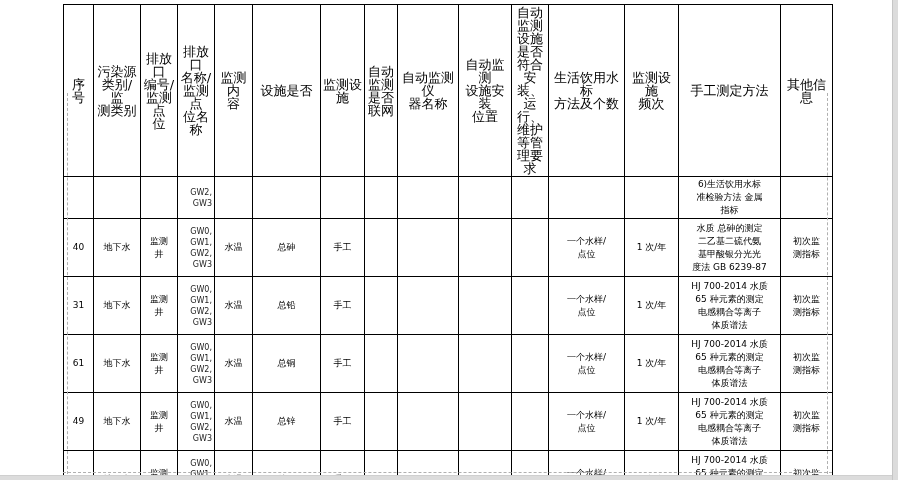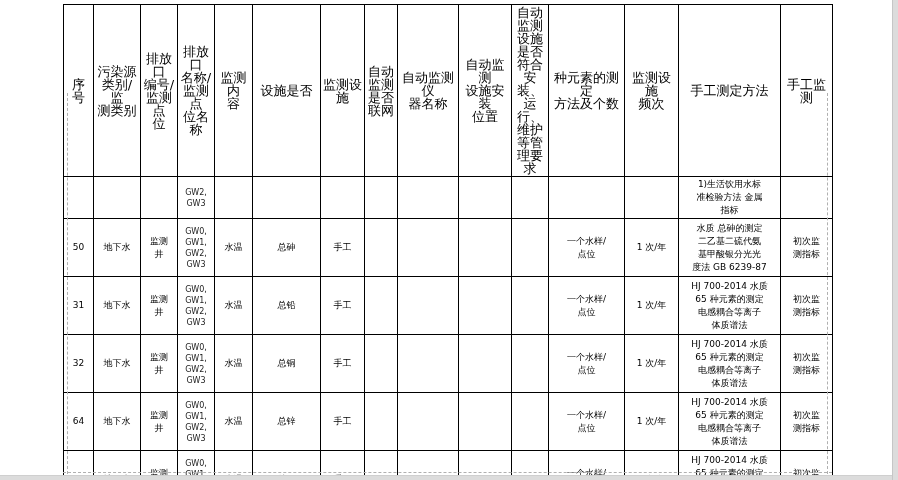--- a/index.html
+++ b/index.html
@@ -17,21 +17,21 @@
   }
   th,td{
     border:1px solid #000;
     text-align:center;vertical-align:middle;
     padding:1px 2px;overflow:hidden;
     white-space:pre-line;word-break:break-all;
     font-weight:normal;
   }
   th{font-size:13px;line-height:13px;}
   td{font-size:9px;line-height:13px;}
-  td.gw{font-size:8px;line-height:11px;color:#222;}
+  td.gw{font-size:8px;line-height:11px;color:#222;text-align:right;}
   .pb-v{position:absolute;width:0;border-left:1px dashed #b0b0b0;z-index:2;}
   .pb-h{position:absolute;height:0;border-top:1px dashed #b0b0b0;z-index:2;}
   #scrollbar-right{
     position:absolute;right:0;top:0;width:5px;height:480px;
     background:#dcdcdc;border-left:1px solid #c6c6c6;z-index:3;
   }
   #strip-bottom{
     position:absolute;left:0;top:475px;width:898px;height:5px;
     background:#dcdcdc;border-top:1px solid #cfcfcf;z-index:3;
   }
@@ -85,51 +85,51 @@
 器名称</th>
           <th>自动监测
 设施安装
 位置</th>
           <th>自动监测
 设施是否
 符合安
 装、运行、
 维护等管
 理要求</th>
-          <th>种元素的测定
+          <th>生活饮用水标
 方法及个数</th>
           <th>监测设施
 频次</th>
           <th>手工测定方法</th>
-          <th>手工监测</th>
+          <th>其他信息</th>
         </tr>
     </thead>
     <tbody id="body-rows">
         <tr style="height: 42px;">
           <td></td>
           <td></td>
           <td></td>
           <td class="gw">GW2,
 GW3</td>
           <td></td>
           <td></td>
           <td></td>
           <td></td>
           <td></td>
           <td></td>
           <td></td>
           <td></td>
           <td></td>
-          <td>1)生活饮用水标
+          <td>6)生活饮用水标
 准检验方法 金属
 指标</td>
           <td></td>
         </tr>
         <tr style="height: 58px;">
-          <td>50</td>
+          <td>40</td>
           <td>地下水</td>
           <td>监测
 井</td>
           <td class="gw">GW0,
 GW1,
 GW2,
 GW3</td>
           <td>水温</td>
           <td>总砷</td>
           <td>手工</td>
@@ -167,21 +167,21 @@
 点位</td>
           <td>1 次/年</td>
           <td>HJ 700-2014 水质
 65 种元素的测定
 电感耦合等离子
 体质谱法</td>
           <td>初次监
 测指标</td>
         </tr>
         <tr style="height: 58px;">
-          <td>32</td>
+          <td>61</td>
           <td>地下水</td>
           <td>监测
 井</td>
           <td class="gw">GW0,
 GW1,
 GW2,
 GW3</td>
           <td>水温</td>
           <td>总铜</td>
           <td>手工</td>
@@ -193,21 +193,21 @@
 点位</td>
           <td>1 次/年</td>
           <td>HJ 700-2014 水质
 65 种元素的测定
 电感耦合等离子
 体质谱法</td>
           <td>初次监
 测指标</td>
         </tr>
         <tr style="height: 58px;">
-          <td>64</td>
+          <td>49</td>
           <td>地下水</td>
           <td>监测
 井</td>
           <td class="gw">GW0,
 GW1,
 GW2,
 GW3</td>
           <td>水温</td>
           <td>总锌</td>
           <td>手工</td>

